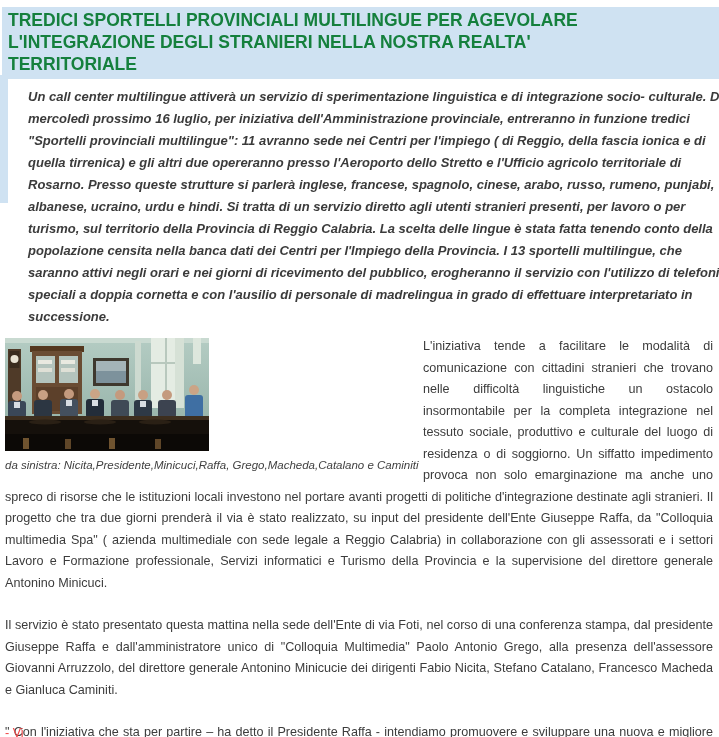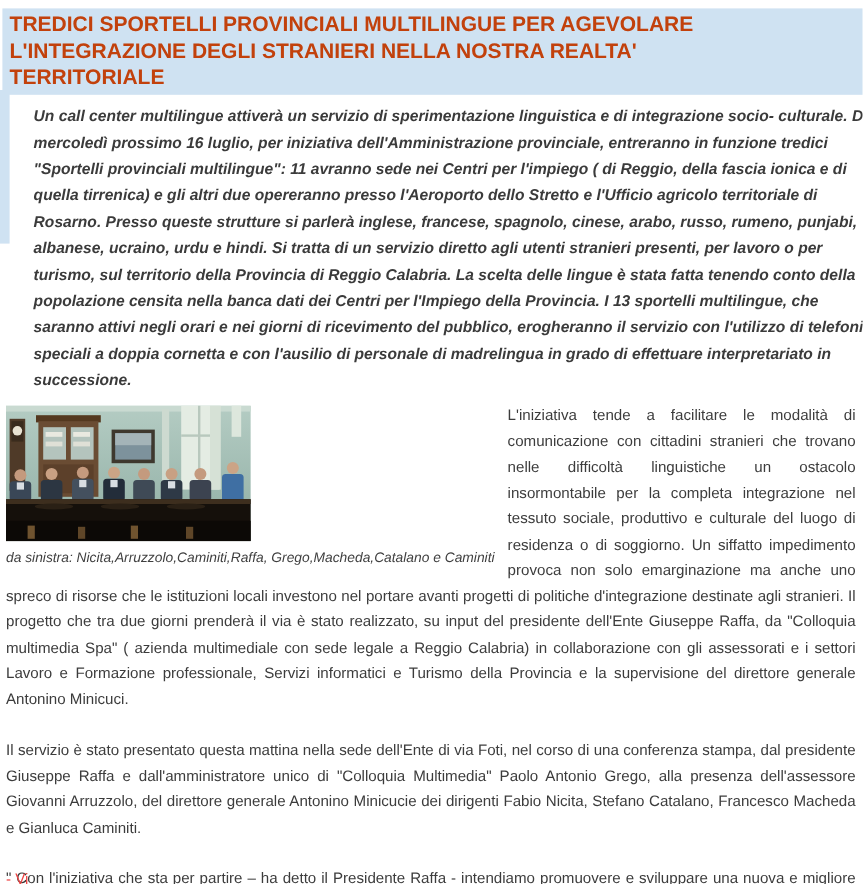--- a/index.html
+++ b/index.html
@@ -9,21 +9,21 @@
     height: 737px;
     overflow: hidden;
     background: #ffffff;
     font-family: "Liberation Sans", sans-serif;
     color: #3b3b3b;
   }
   .title-band {
     position: absolute;
     top: 7px; left: 2px; right: 0;
     background: #cfe2f2;
-    color: #c2410c;
+    color: #15803d;
     font-weight: bold;
     font-size: 17.5px;
     line-height: 22px;
     padding: 2px 6px 4px 6px;
     letter-spacing: 0px;
   }
   .title-band .title-text { display: block; max-width: 645px; }
   .blue-strip {
     position: absolute;
     left: 0; top: 75px;
@@ -162,21 +162,21 @@
             <rect x="0" y="96" width="204" height="17" fill="#0c0906"></rect>
             <rect x="18" y="100" width="6" height="11" fill="#6f532f"></rect>
             <rect x="60" y="101" width="6" height="10" fill="#5f4628"></rect>
             <rect x="104" y="100" width="6" height="11" fill="#6f532f"></rect>
             <rect x="150" y="101" width="6" height="10" fill="#5f4628"></rect>
             <ellipse cx="40" cy="84" rx="16" ry="2.5" fill="#2a2015"></ellipse>
             <ellipse cx="95" cy="84" rx="16" ry="2.5" fill="#2a2015"></ellipse>
             <ellipse cx="150" cy="84" rx="16" ry="2.5" fill="#2a2015"></ellipse>
           </svg>
         </span>
-        <figcaption>da sinistra: Nicita,Arruzzolo,Caminiti,Raffa, Grego,Macheda,Catalano e Caminiti</figcaption>
+        <figcaption>da sinistra: Nicita,Presidente,Minicuci,Raffa, Grego,Macheda,Catalano e Caminiti</figcaption>
       </figure>
 
       <p>L'iniziativa  tende a facilitare le modalità di comunicazione con cittadini stranieri che trovano nelle difficoltà linguistiche un ostacolo insormontabile per la completa integrazione nel tessuto sociale, produttivo e culturale del luogo di residenza o di soggiorno. Un siffatto impedimento provoca non solo emarginazione ma anche uno spreco di risorse che le istituzioni locali investono nel portare avanti progetti di politiche d'integrazione destinate agli stranieri. Il progetto che tra due giorni prenderà il via è stato realizzato, su input del presidente dell'Ente Giuseppe Raffa, da "Colloquia multimedia Spa" ( azienda multimediale con sede legale a Reggio Calabria) in collaborazione con gli assessorati e i settori Lavoro e Formazione professionale, Servizi informatici e Turismo della Provincia e la supervisione del direttore generale Antonino Minicuci.</p>
       <p>Il servizio è stato presentato questa mattina nella sede dell'Ente di via Foti, nel corso di una conferenza stampa, dal presidente Giuseppe Raffa e dall'amministratore unico di "Colloquia Multimedia" Paolo Antonio Grego, alla presenza dell'assessore Giovanni Arruzzolo, del direttore generale Antonino Minicucie dei dirigenti Fabio Nicita, Stefano Catalano, Francesco Macheda e Gianluca Caminiti.</p>
       <p>" Con l'iniziativa che sta per partire – ha detto il Presidente Raffa -  intendiamo promuovere e sviluppare una nuova e migliore cultura dell'accoglienza e dell'assistenza dei cittadini stranieri, agevolandone il superamento delle diverse difficoltà di natura multietnica e interculturale. Riteniamo che il servizio in questione abbia una straordinaria valenza in quando il superamento delle difficoltà di comunicazione, dovuto soprattutto alla differenza linguistica, aiuta a vivere meglio quanti si trovano lontani dalla loro terra, dalla loro cultura e delle loro tradizioni. La valorizzare di tutte le identità, comprese quelle dei migranti, è uno degli obiettivi che vogliamo raggiungere  anche attraverso l'esperienza degli sportelli multilingue".</p>
 
     </div>
   </div>
 
   <div class="truncated-line">- Vi</div>

